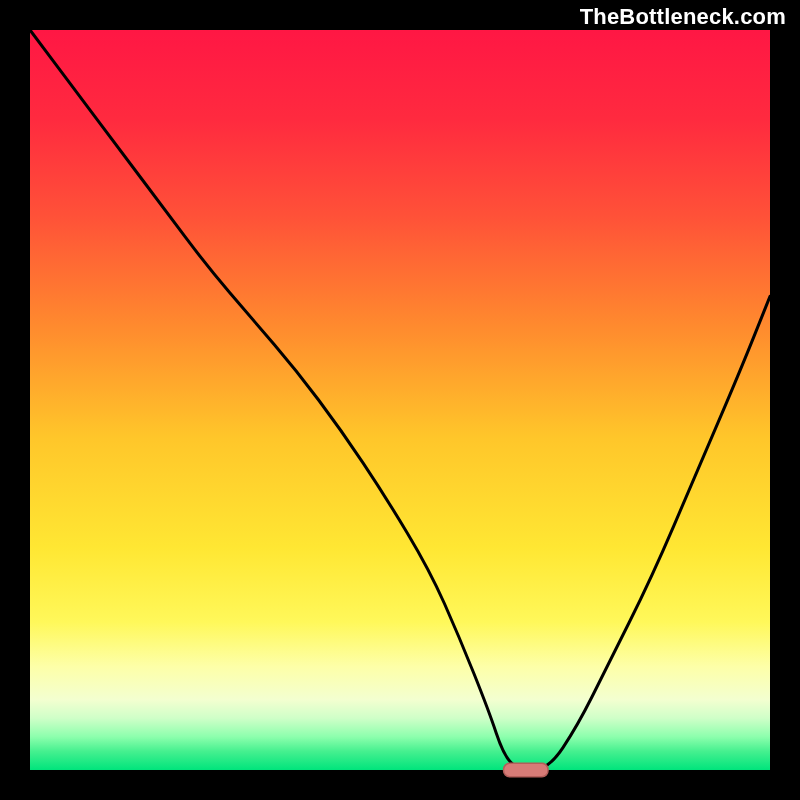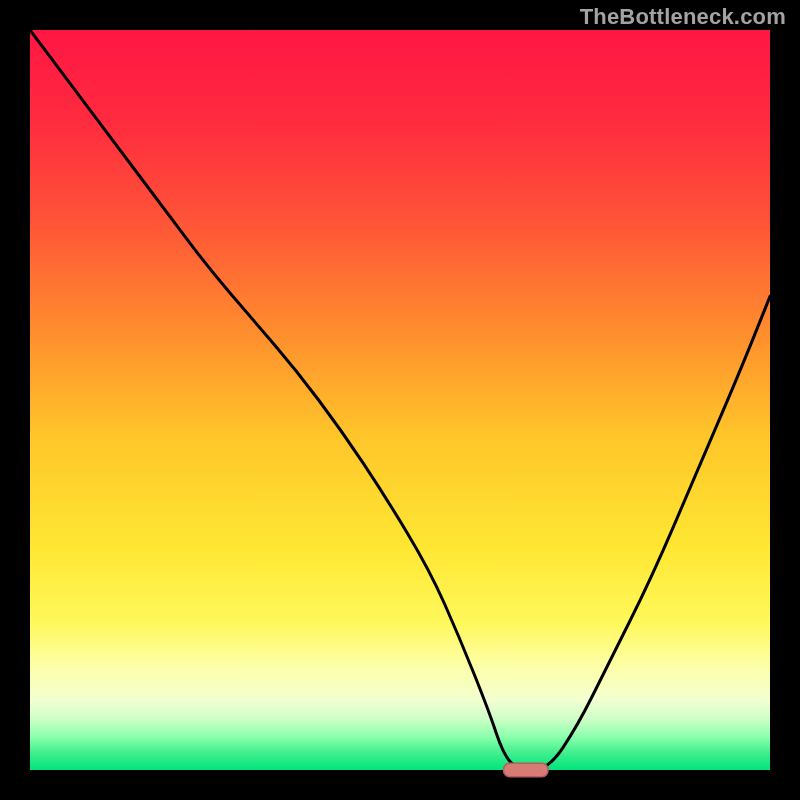--- a/index.html
+++ b/index.html
@@ -16,21 +16,21 @@
     height: 800px;
     background: #000000;
   }
   .watermark {
     position: absolute;
     top: 4px;
     right: 14px;
     font-family: Arial, Helvetica, sans-serif;
     font-size: 22px;
     font-weight: 600;
-    color: #a3a3a3;
+    color: #ffffff;
     letter-spacing: 0.2px;
     user-select: none;
   }
   svg {
     display: block;
   }
 </style>
 </head>
 <body>
 <div class="frame">

